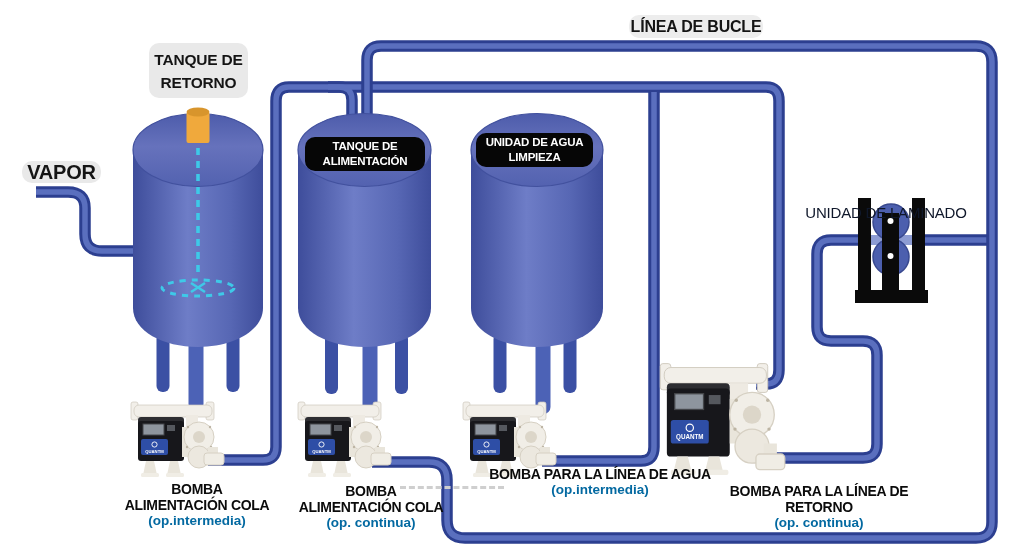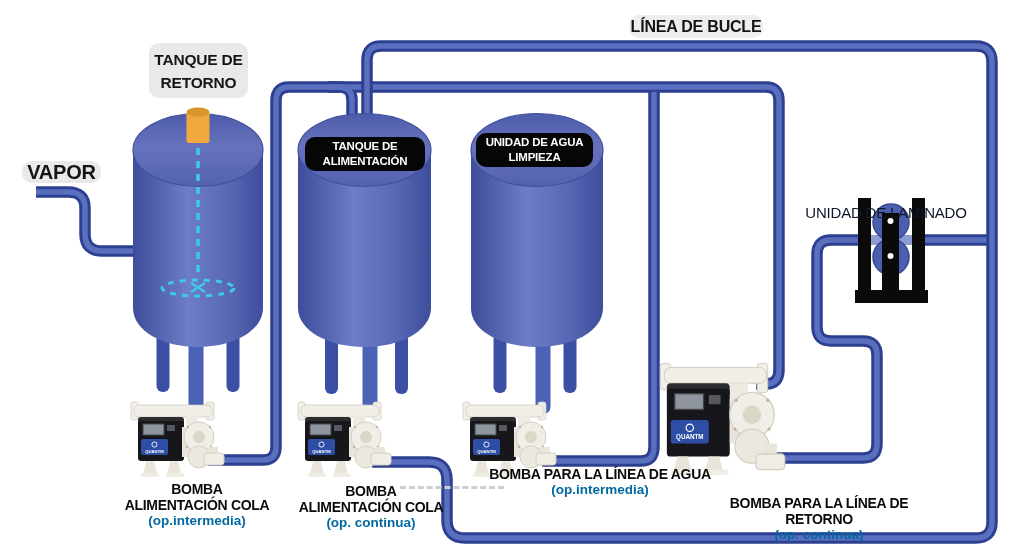--- a/index.html
+++ b/index.html
@@ -210,18 +210,18 @@
   <div class="r">(op. continua)</div>
 </div>
 
 <div class="wm" style="left:400px;top:486px;"></div>
 
 <div class="pump-lbl" style="left:485px;top:466px;width:230px;">
   <div class="b">BOMBA PARA LA LÍNEA DE AGUA</div>
   <div class="r">(op.intermedia)</div>
 </div>
 
-<div class="pump-lbl" style="left:699px;top:483px;width:240px;margin-top:12px;">
+<div class="pump-lbl" style="left:699px;top:483px;width:240px;">
   <div class="b">BOMBA PARA LA LÍNEA DE RETORNO</div>
   <div class="r">(op. continua)</div>
 </div>
 
 </div>
 
 </body></html>

